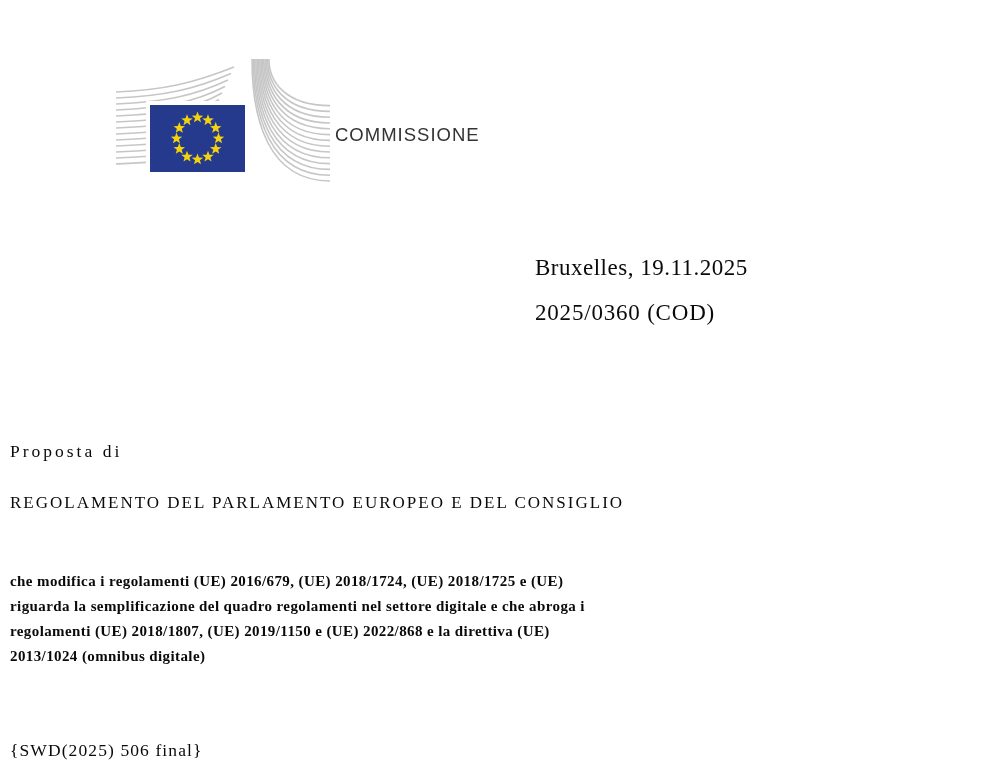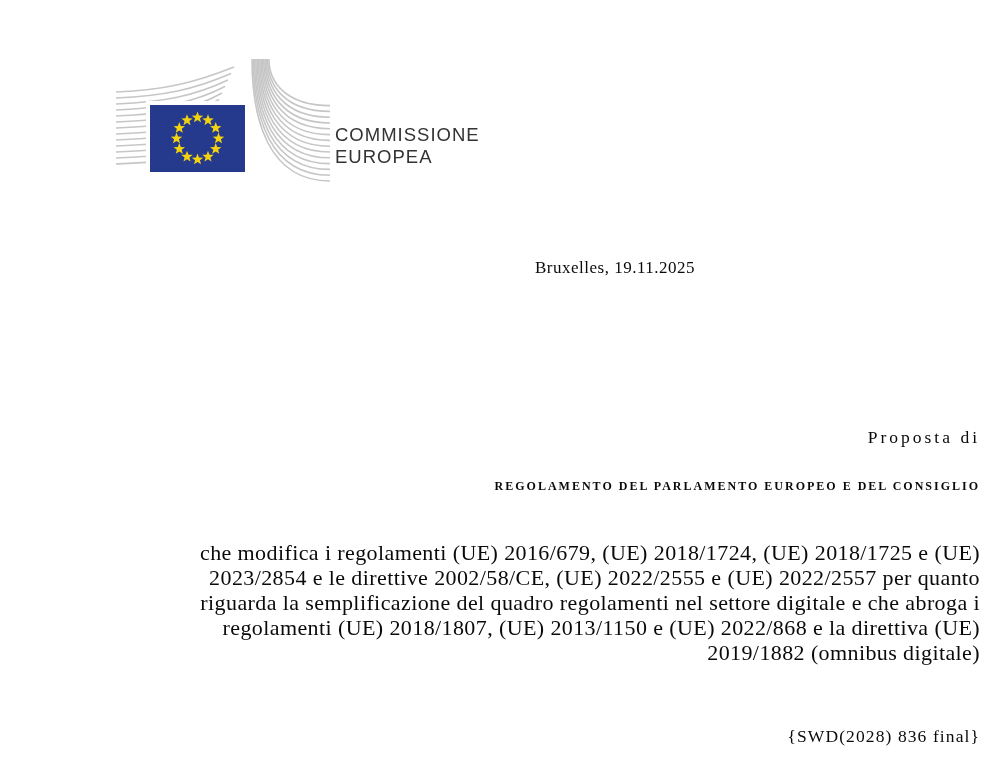--- a/index.html
+++ b/index.html
@@ -37,50 +37,51 @@
     font-size: 18.5px;
     line-height: 21.5px;
     letter-spacing: 1px;
     color: #333333;
     white-space: nowrap;
   }
   .dateblock {
     position: absolute;
     left: 535px;
     top: 256px;
-    font-size: 17px;
+    font-size: 23px;
     line-height: 24px;
     letter-spacing: 0.5px;
     white-space: nowrap;
   }
   .procedure {
     margin-top: 21px;
     letter-spacing: 0.8px;
   }
   .centered {
     position: absolute;
     left: 10px;
     width: 970px;
-    text-align: right;
+    text-align: left;
+    margin-top: 14px;
   }
   .proposal {
     top: 427px;
     font-size: 17.5px;
     letter-spacing: 3px;
   }
   .doc-title {
     top: 479px;
-    font-size: 12px;
-    font-weight: bold;
+    font-size: 17px;
+    font-weight: normal;
     letter-spacing: 2px;
   }
   .subtitle {
-    top: 540px;
-    font-size: 22px;
-    font-weight: normal;
+    top: 555px;
+    font-size: 15px;
+    font-weight: bold;
     letter-spacing: 0.4px;
     line-height: 25px;
   }
   .swd {
     top: 726px;
     font-size: 17.5px;
     letter-spacing: 1.1px;
   }
 </style>
 </head>
@@ -142,35 +143,34 @@
         <use href="#star" transform="translate(71,99.7)"></use>
         <use href="#star" transform="translate(63.3,92)"></use>
         <use href="#star" transform="translate(60.5,81.5)"></use>
         <use href="#star" transform="translate(63.3,71)"></use>
         <use href="#star" transform="translate(71,63.3)"></use>
       </g>
     </svg>
 
     <div class="logo-text">
       <div>COMMISSIONE</div>
-      <div>EUROPEA</div>
     </div>
   </div>
 
   <div class="dateblock">
     <div>Bruxelles, 19.11.2025</div>
+    <div class="procedure">2025/0360 (COD)</div>
   </div>
 
   <div class="centered proposal">Proposta di</div>
 
   <div class="centered doc-title">REGOLAMENTO DEL PARLAMENTO EUROPEO E DEL CONSIGLIO</div>
 
   <div class="centered subtitle">
     <div>che modifica i regolamenti (UE) 2016/679, (UE) 2018/1724, (UE) 2018/1725 e (UE)</div>
-    <div>2023/2854 e le direttive 2002/58/CE, (UE) 2022/2555 e (UE) 2022/2557 per quanto</div>
     <div>riguarda la semplificazione del quadro regolamenti nel settore digitale e che abroga i</div>
-    <div>regolamenti (UE) 2018/1807, (UE) 2013/1150 e (UE) 2022/868 e la direttiva (UE)</div>
-    <div>2019/1882 (omnibus digitale)</div>
+    <div>regolamenti (UE) 2018/1807, (UE) 2019/1150 e (UE) 2022/868 e la direttiva (UE)</div>
+    <div>2013/1024 (omnibus digitale)</div>
   </div>
 
-  <div class="centered swd">{SWD(2028) 836 final}</div>
+  <div class="centered swd">{SWD(2025) 506 final}</div>
 
 </div>
 
 </body></html>

